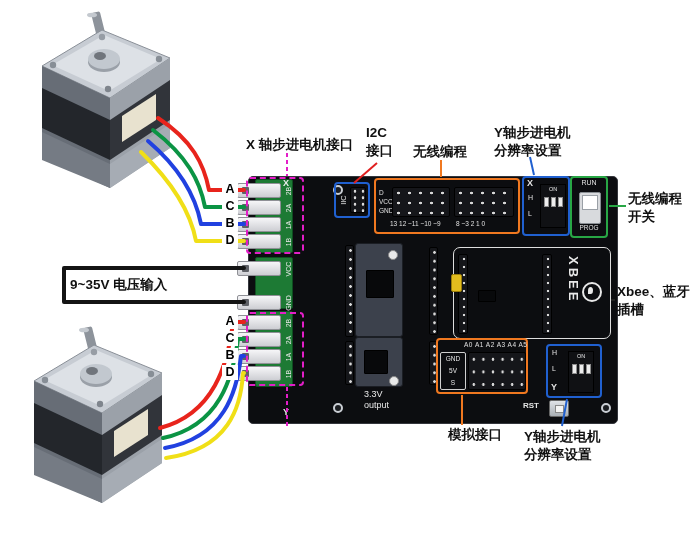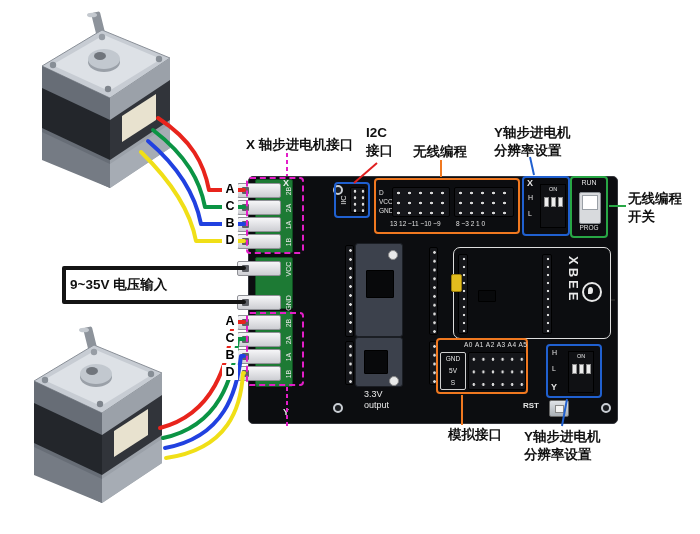--- a/index.html
+++ b/index.html
@@ -246,20 +246,24 @@
   </div>
   <div class="callout" style="left:413px;top:143px">无线编程</div>
   <div class="callout" style="left:494px;top:124px">
     <div>Y轴步进电机</div>
     <div>分辨率设置</div>
   </div>
   <div class="callout" style="left:628px;top:190px">
     <div>无线编程</div>
     <div>开关</div>
   </div>
+  <div class="callout" style="left:617px;top:283px">
+    <div>Xbee、蓝牙</div>
+    <div>插槽</div>
+  </div>
   <div class="callout" style="left:70px;top:276px">9~35V 电压输入</div>
   <div class="callout" style="left:448px;top:426px">模拟接口</div>
   <div class="callout" style="left:524px;top:428px">
     <div>Y轴步进电机</div>
     <div>分辨率设置</div>
   </div>
 
 </div>
 
 </body></html>

